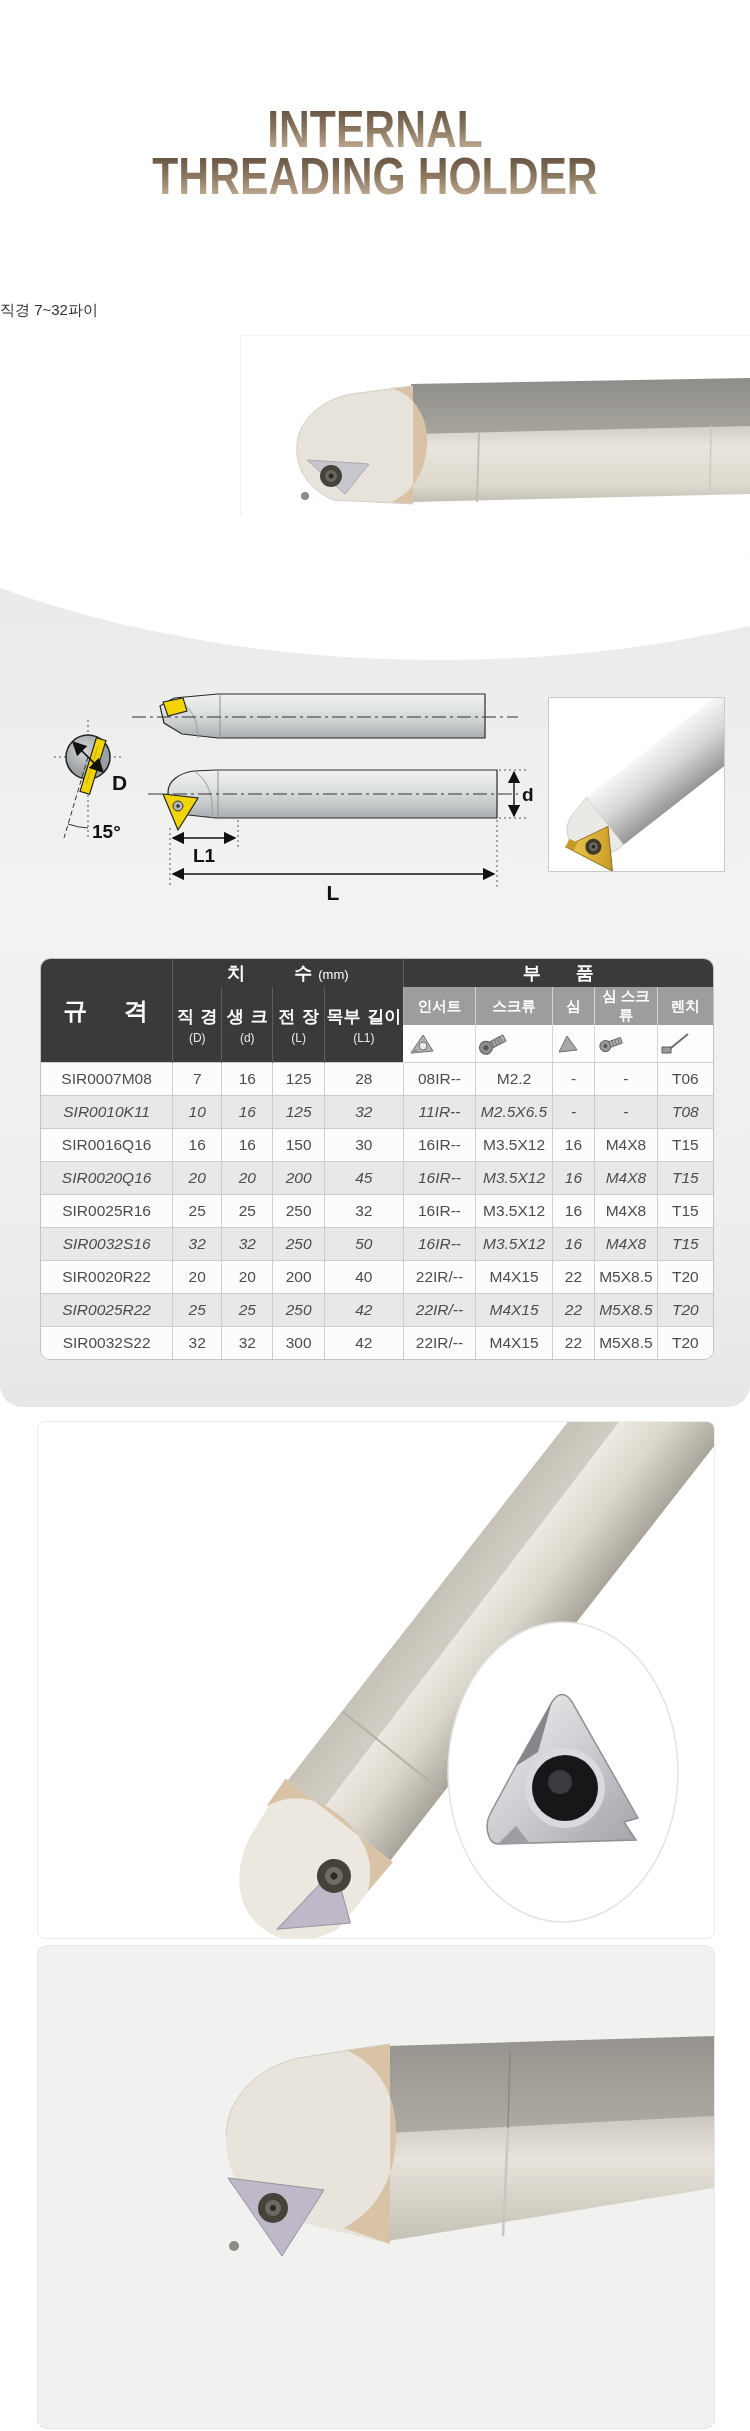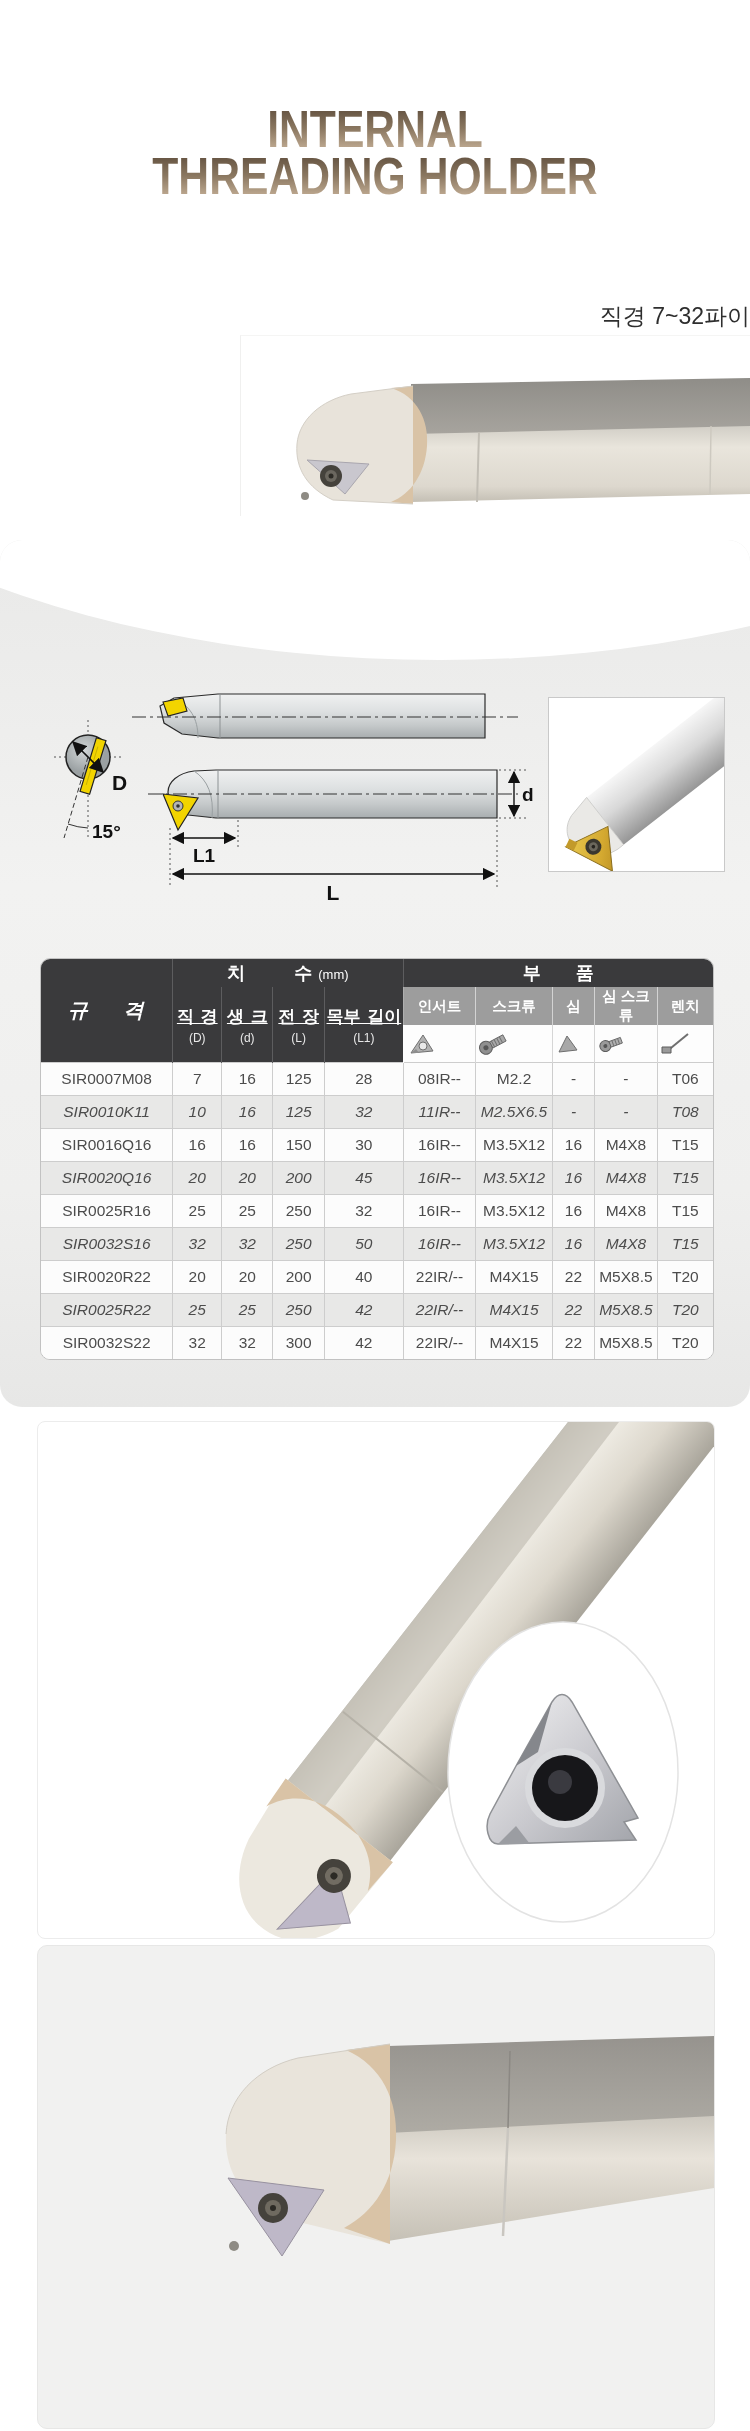--- a/index.html
+++ b/index.html
@@ -13,22 +13,22 @@
     font-weight:bold;font-size:52px;line-height:47px;letter-spacing:0px;
     transform:scaleX(0.82);transform-origin:center;
     background:linear-gradient(180deg,#5f4e3d 0%,#8a7760 48%,#c9b49b 100%);
     -webkit-background-clip:text;background-clip:text;color:transparent;
   }
   .subtitle{
     position:absolute;top:243px;left:0;right:0;text-align:center;
     font-size:27px;font-weight:bold;color:var(--accent,#8a7b69);letter-spacing:1px;
   }
   .dia-note{
-    position:absolute;top:301px;left:0;right:0;text-align:right;
-    font-size:23px;color:#2e2e2e;
+    position:absolute;top:301px;left:0;right:0;text-align:left;
+    font-size:15px;color:#2e2e2e;
   }
   
   .top-photo{position:absolute;left:240px;top:335px;width:510px;height:180px;
     border-left:1px solid #f0f0ef;border-top:1px solid #f5f5f4;}
   
   .tech-section{
     position:absolute;left:0;top:540px;width:750px;height:867px;
     background:linear-gradient(180deg,#e9e9e8 0%,#f2f2f1 40%,#efefee 75%,#e7e7e6 100%);
     border-radius:22px;overflow:hidden;
   }
@@ -47,26 +47,26 @@
   }
   
   .table-wrap{
     position:absolute;left:40px;top:418px;width:672px;
     border:1px solid #c2c2c2;border-radius:10px;overflow:hidden;background:#fff;
   }
   table.spec{border-collapse:collapse;table-layout:fixed;width:100%;}
   table.spec th,table.spec td{padding:0;text-align:center;vertical-align:middle;}
   .hd{background:var(--tbl-head,#3a3a3c);color:#fff;font-weight:600;}
   .hd-group{height:28px;font-size:18px;border-right:1px solid rgba(255,255,255,0.18);}
-  .hd-spec{font-size:20px;letter-spacing:2px;word-spacing:26px;
-    border-right:1px solid rgba(255,255,255,0.18);font-style:italic;}
+  .hd-spec{font-size:24px;letter-spacing:2px;word-spacing:26px;
+    border-right:1px solid rgba(255,255,255,0.18);}
   .hd-dims{word-spacing:44px;margin-top:36px;}
   .hd-parts{word-spacing:30px;border-right:none;margin-left:13px;}
   .hd-dimcell{height:61px;border-right:1px solid rgba(255,255,255,0.18);}
-  .hd-dimcell .k{display:block;font-size:17px;font-weight:700;word-spacing:2px;text-decoration:underline;}
+  .hd-dimcell .k{display:block;font-size:17px;font-weight:700;word-spacing:2px;}
   .hd-dimcell .s{display:block;font-size:12px;font-weight:400;margin-top:3px;color:#e8e8e8;}
   .hd-unit{font-size:13px;font-weight:400;word-spacing:normal;margin-left:6px;}
   .part-label{background:var(--tbl-subhead,#9d9d9d);color:#fff;height:24px;font-size:14.5px;
     font-weight:600;border-right:1px solid rgba(255,255,255,0.55);}
   .part-label:last-child{border-right:none;}
   .icon-cell{background:#fdfdfd;height:37px;border-right:1px solid #d6d6d6;}
   .icon-cell:last-child{border-right:none;}
   table.spec tbody td{
     height:32px;font-size:15.5px;color:#4c4c4c;background:#fcfcfc;
     border-top:1px solid #cdcdcd;border-right:1px solid #cdcdcd;

